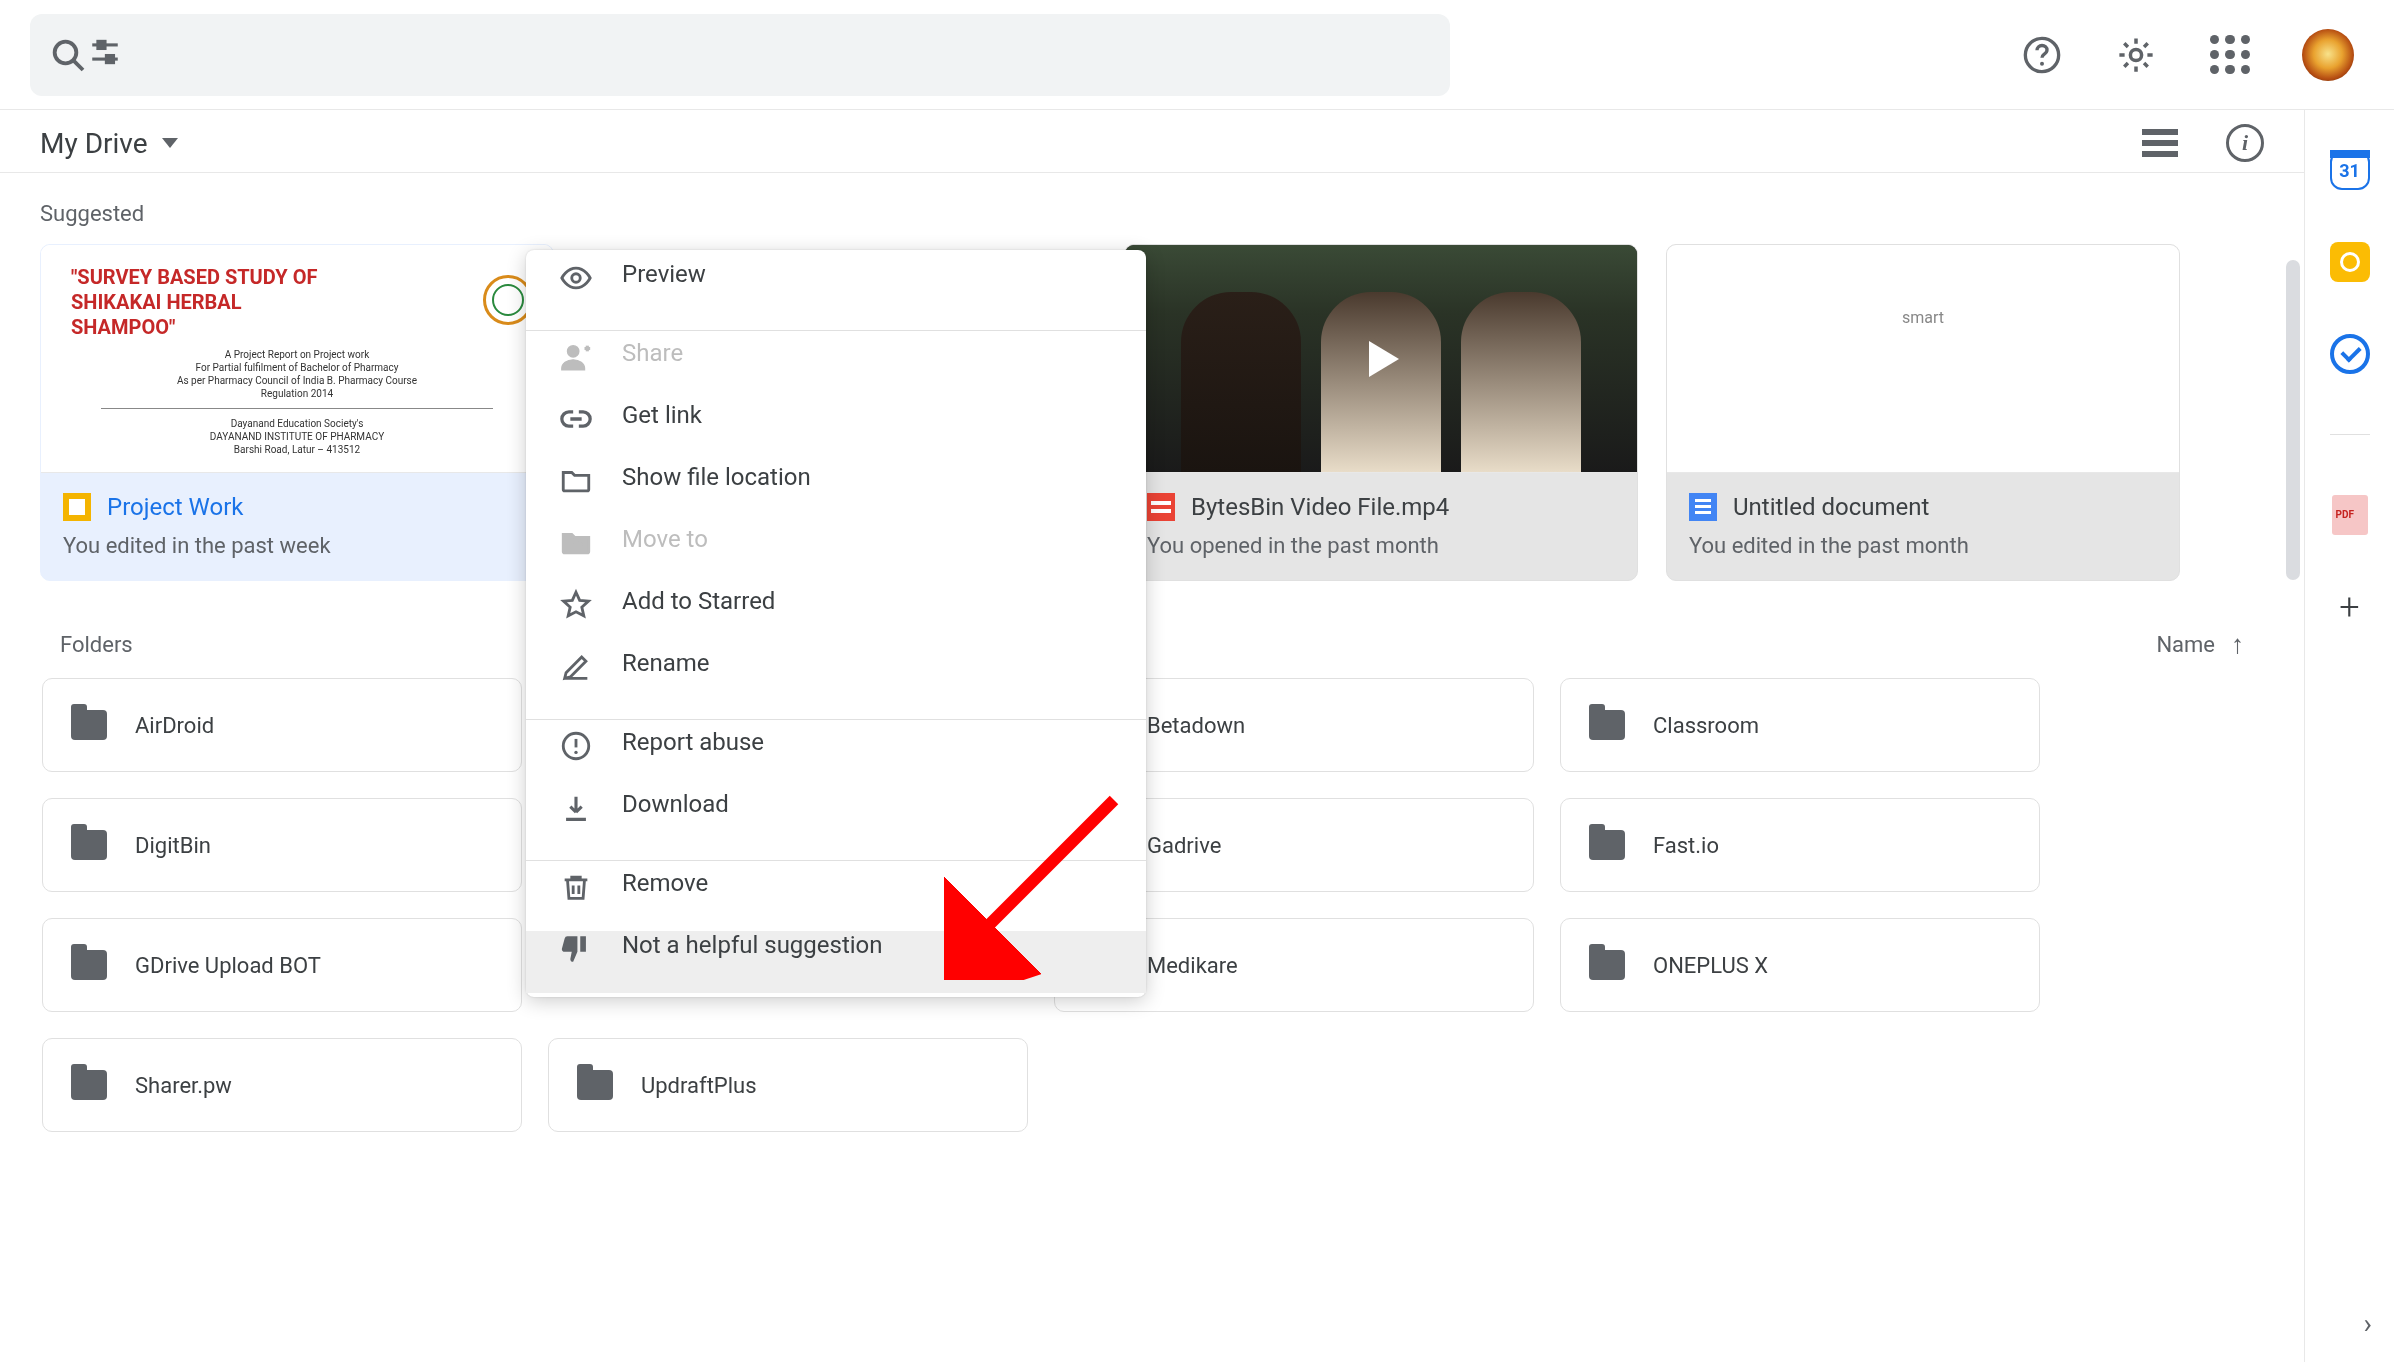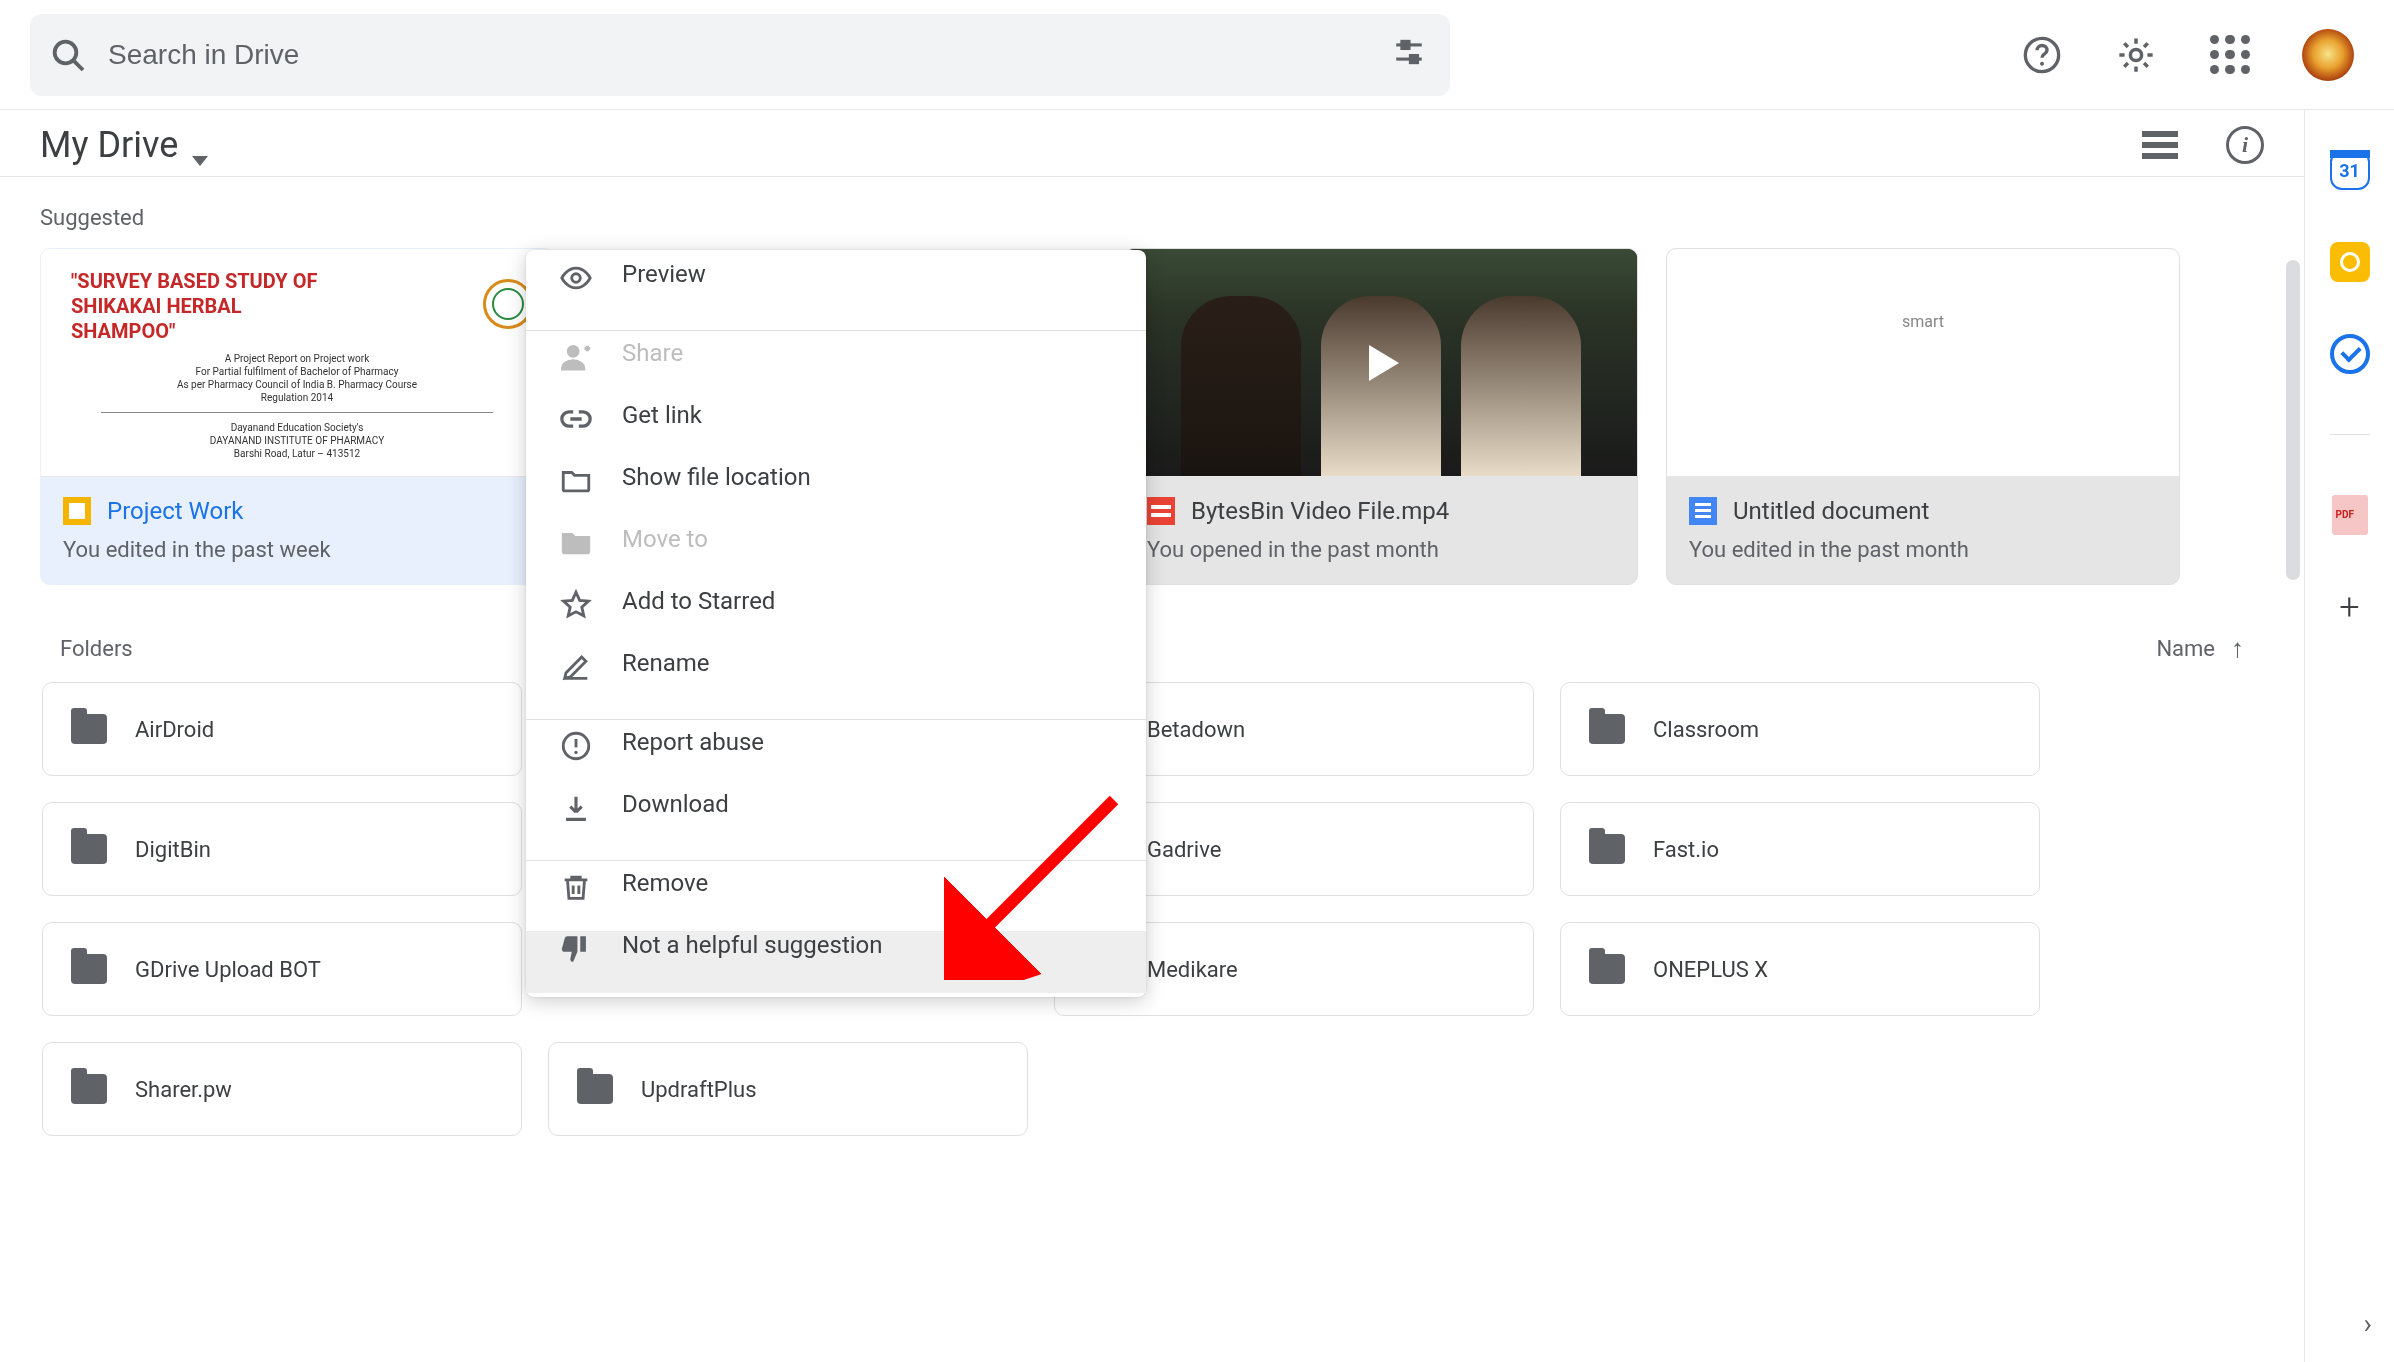--- a/index.html
+++ b/index.html
@@ -32,21 +32,21 @@
   .tasks-ic { background:#fff; border-radius:50%; border:4px solid #1a73e8; position:relative; }
   .tasks-ic::after { content:""; position:absolute; width:14px;height:8px;border-left:4px solid #1a73e8;border-bottom:4px solid #1a73e8; transform:rotate(-45deg); top:8px;left:8px; }
   .side-divider { width: 40px; border-top: 1px solid #e0e0e0; margin: 8px 0; }
   .pdf-ic { width:36px;height:40px;background:#f6c6c6;position:relative;border-radius:3px; }
   .pdf-ic::after { content:"PDF"; position:absolute; font-size:10px; color:#c5221f; left:4px; top:14px; font-weight:700; }
   .plus-ic { font-size: 36px; color: #3c4043; font-weight: 300; }
   .show-side { position:absolute; right:22px; bottom:22px; color:#5f6368; font-size:28px; }
 
   
   .crumb-row { display: flex; align-items: center; padding: 14px 40px 10px 40px; border-bottom: 1px solid #e8e8e8; }
-  .crumb { display: flex; align-items: flex-end; font-size: 36px; color: #3c4043; gap: 14px; }
+  .crumb { display: flex; align-items: center; font-size: 28px; color: #3c4043; gap: 14px; }
   .crumb .tri { width: 0; height: 0; border-left: 8px solid transparent; border-right: 8px solid transparent; border-top: 10px solid #5f6368; }
   .crumb-spacer { flex:1; }
   .view-btns { display:flex; gap:48px; align-items:center; }
   .list-ic { width:36px;height:28px; display:flex;flex-direction:column;justify-content:space-between; }
   .list-ic div { height:6px; background:#5f6368; }
   .info-ic { width:38px;height:38px;border:3px solid #5f6368;border-radius:50%; display:flex;align-items:center;justify-content:center;font-size:22px;font-weight:700;color:#5f6368; font-family: Georgia, serif; font-style: italic; }
 
   
   .section-title { font-size: 22px; color: #5f6368; padding: 28px 40px 18px 40px; }
   .suggested-row { display: flex; gap: 28px; padding: 0 40px; }
@@ -120,21 +120,20 @@
 <body>
 
 <div class="topbar">
   <div class="search-wrap">
     <span class="si">
       <svg viewBox="0 0 24 24" width="40" height="40" fill="none" stroke="#5f6368" stroke-width="2.3">
           <circle cx="10.5" cy="10.5" r="6.5"></circle>
           <line x1="21" y1="21" x2="15.2" y2="15.2"></line>
         </svg>
     </span>
-    <input class="search-input" type="text" placeholder="Search in Drive" style="">
     <span class="search-tune">
       <svg viewBox="0 0 24 24" width="34" height="34" fill="none" stroke="#5f6368" stroke-width="2.2">
           <line x1="3" y1="7" x2="21" y2="7"></line>
           <line x1="3" y1="17" x2="21" y2="17"></line>
           <rect x="7" y="4.5" width="5" height="5" fill="#5f6368"></rect>
           <rect x="13" y="14.5" width="5" height="5" fill="#5f6368"></rect>
         </svg>
     </span>
   </div>
   <div class="top-spacer"></div>

